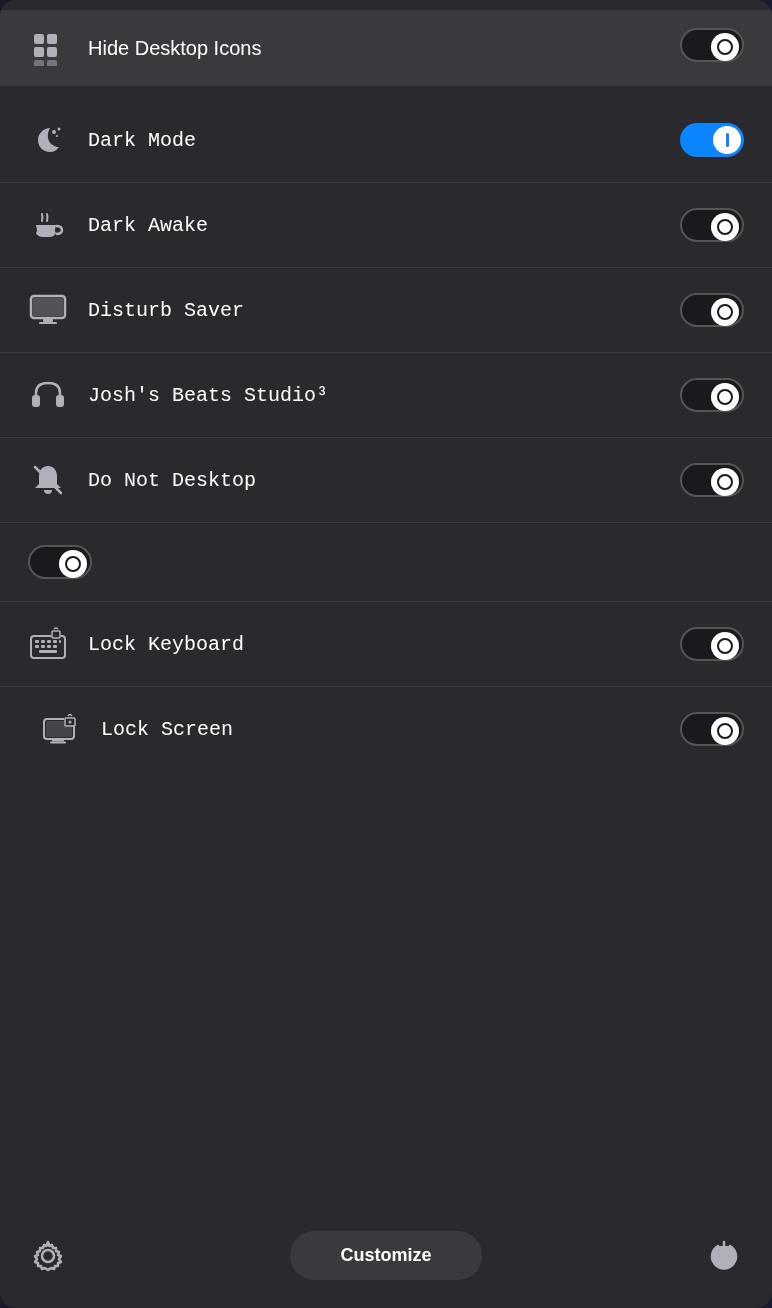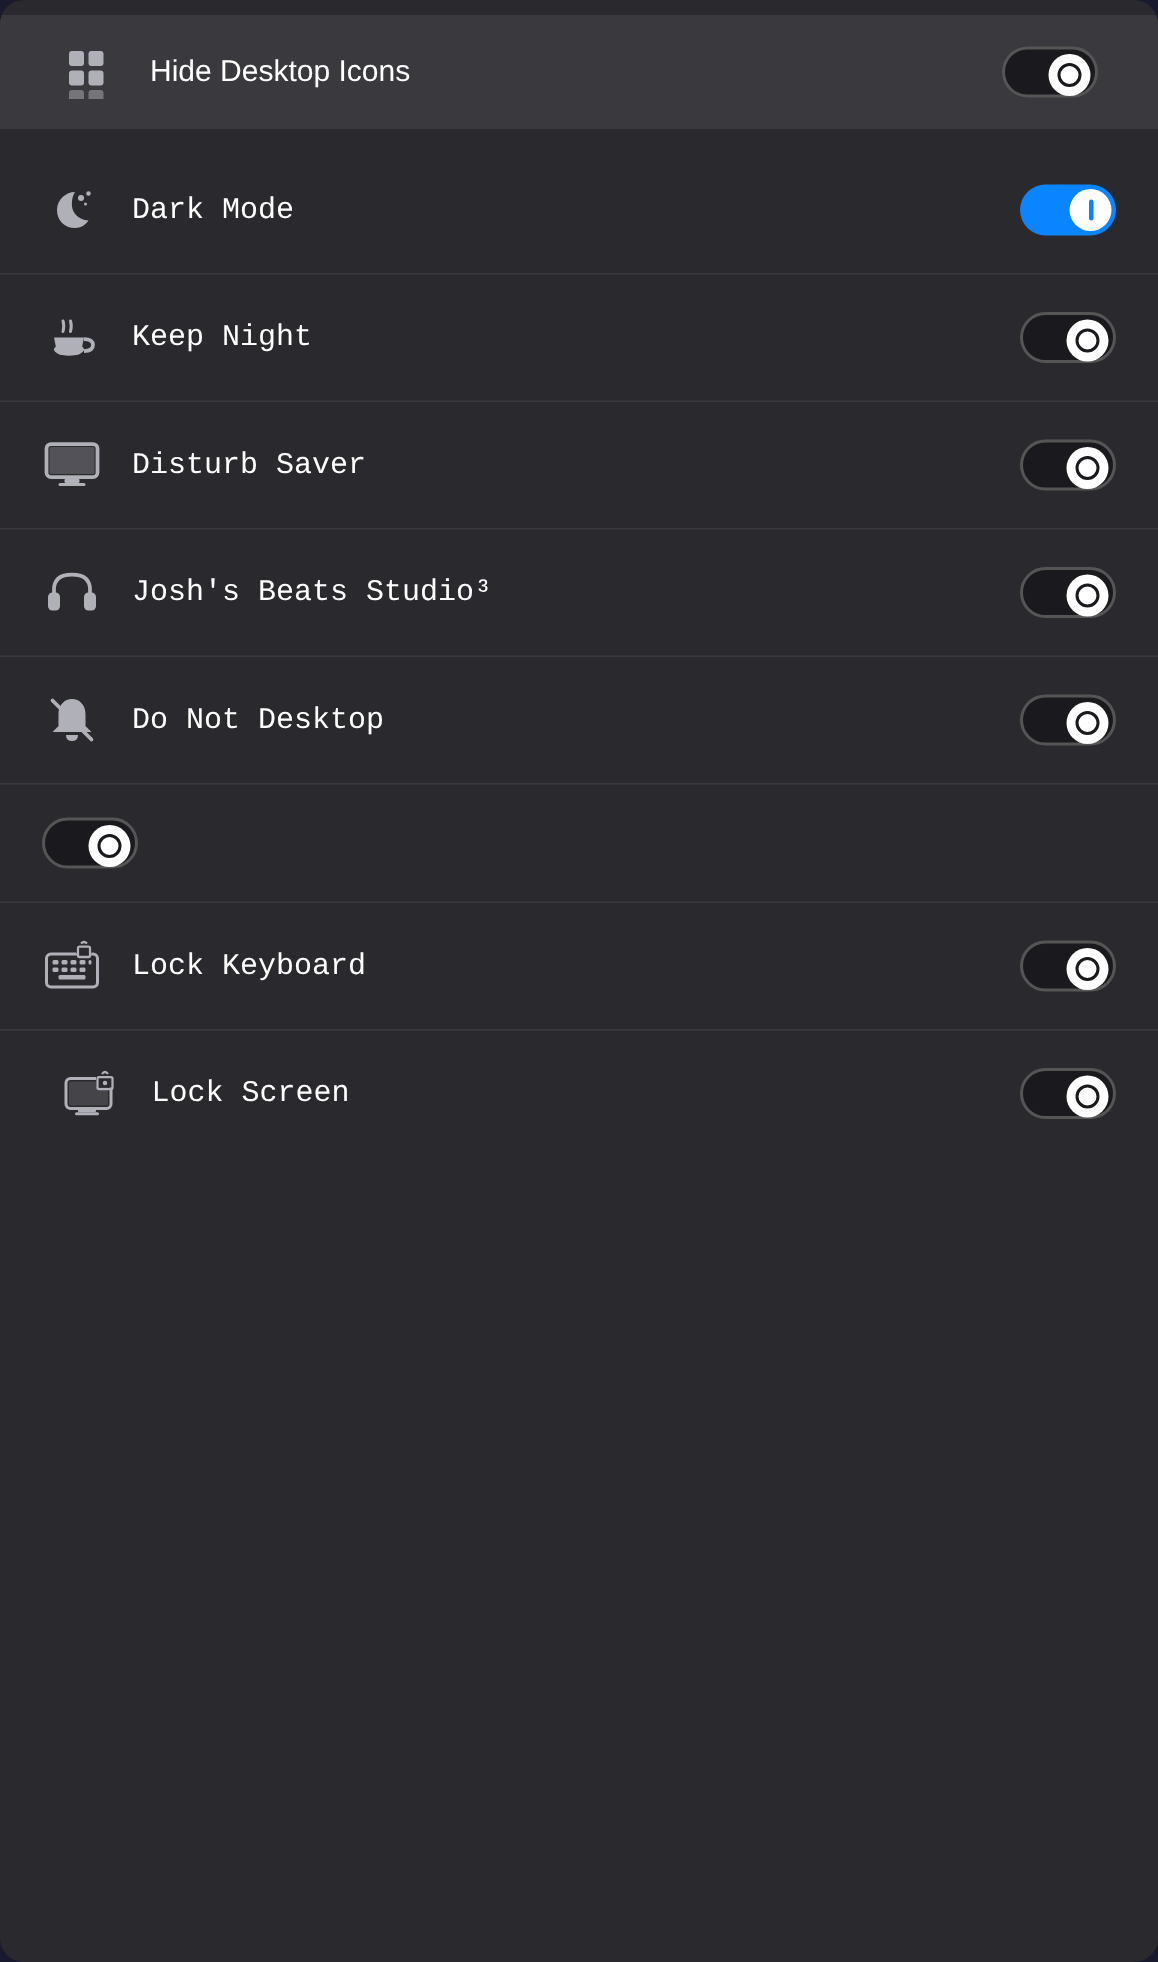--- a/index.html
+++ b/index.html
@@ -23,23 +23,23 @@
       background: #2a2a2e;
       border-radius: 16px;
       overflow: hidden;
       display: flex;
       flex-direction: column;
       padding: 10px 0 10px 0;
     }
 
     .top-row {
       background: #3a3a3e;
-      padding: 18px 40px;
-      display: flex;
-      align-items: center;
+      padding: 18px 28px;
+      display: flex;
+      align-items: flex-start;
       justify-content: space-between;
       margin-bottom: 12px;
     }
 
     .menu-items {
       display: flex;
       flex-direction: column;
       flex: 1;
       font-family: Liberation Mono, monospace;
     }
@@ -211,21 +211,21 @@
       <div class="menu-item-left">
         <div class="icon-wrap">
           <svg width="36" height="36" viewBox="0 0 36 36">
             <ellipse cx="16" cy="26" rx="10" ry="4"></ellipse>
             <path d="M6 18 L26 18 L24 28 Q24 30 16 30 Q8 30 8 28 Z" fill="#b0b0b8"></path>
             <path d="M26 19 Q32 19 32 23 Q32 27 26 27" fill="none" stroke="#b0b0b8" stroke-width="2.5"></path>
             <path d="M12 14 Q13 10 12 7" fill="none" stroke="#b0b0b8" stroke-width="2" stroke-linecap="round"></path>
             <path d="M17 14 Q18 10 17 7" fill="none" stroke="#b0b0b8" stroke-width="2" stroke-linecap="round"></path>
           </svg>
         </div>
-        <span class="item-label">Keep Night</span>
+        <span class="item-label">Dark Awake</span>
       </div>
       <div class="toggle toggle-off">
         <div class="toggle-knob"></div>
       </div>
     </div>
 
     <div class="menu-item">
       <div class="menu-item-left">
         <div class="icon-wrap">
           <svg width="38" height="36" viewBox="0 0 38 36">
@@ -325,14 +325,31 @@
         </div>
         <span class="item-label">Lock Screen</span>
       </div>
       <div class="toggle toggle-off">
         <div class="toggle-knob"></div>
       </div>
     </div>
 
   </div>
 
+  <div class="bottom-bar">
+    <div class="icon-wrap" style="cursor:pointer;">
+      <svg width="36" height="36" viewBox="0 0 36 36" fill="#b0b0b8">
+        <path d="M18 12 A6 6 0 1 1 18 24 A6 6 0 1 1 18 12 Z" fill="none" stroke="#b0b0b8" stroke-width="2.5"></path>
+        <path d="M18 4 L19.5 8 L22 7 L23 10 L26 10 L26 13 L29 14 L28 17 L31 18 L29 21 L31 24 L28 25 L28 28 L25 28 L24 31 L21 30 L18 32 L15 30 L12 31 L11 28 L8 28 L8 25 L5 24 L7 21 L5 18 L8 17 L7 14 L10 13 L10 10 L13 10 L14 7 L16.5 8 Z" fill="none" stroke="#b0b0b8" stroke-width="2.5" stroke-linejoin="round"></path>
+      </svg>
+    </div>
+
+    <button class="customize-btn">Customize</button>
+
+    <div class="icon-wrap" style="cursor:pointer;">
+      <svg width="36" height="36" viewBox="0 0 36 36" fill="none" stroke="#b0b0b8" stroke-width="2.5" stroke-linecap="round">
+        <path d="M12 8 A12 12 0 1 0 24 8"></path>
+        <line x1="18" y1="4" x2="18" y2="18"></line>
+      </svg>
+    </div>
+  </div>
 
 </div>
 
 </body></html>

